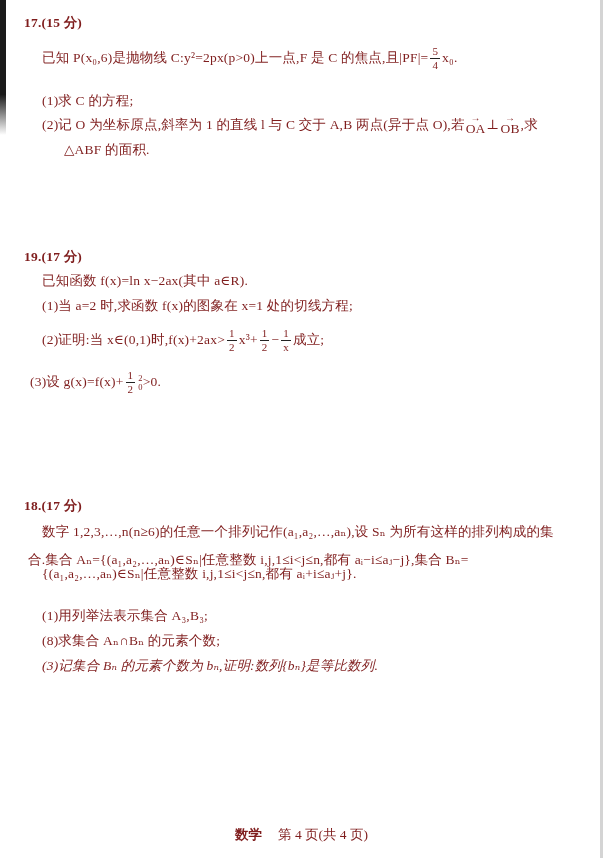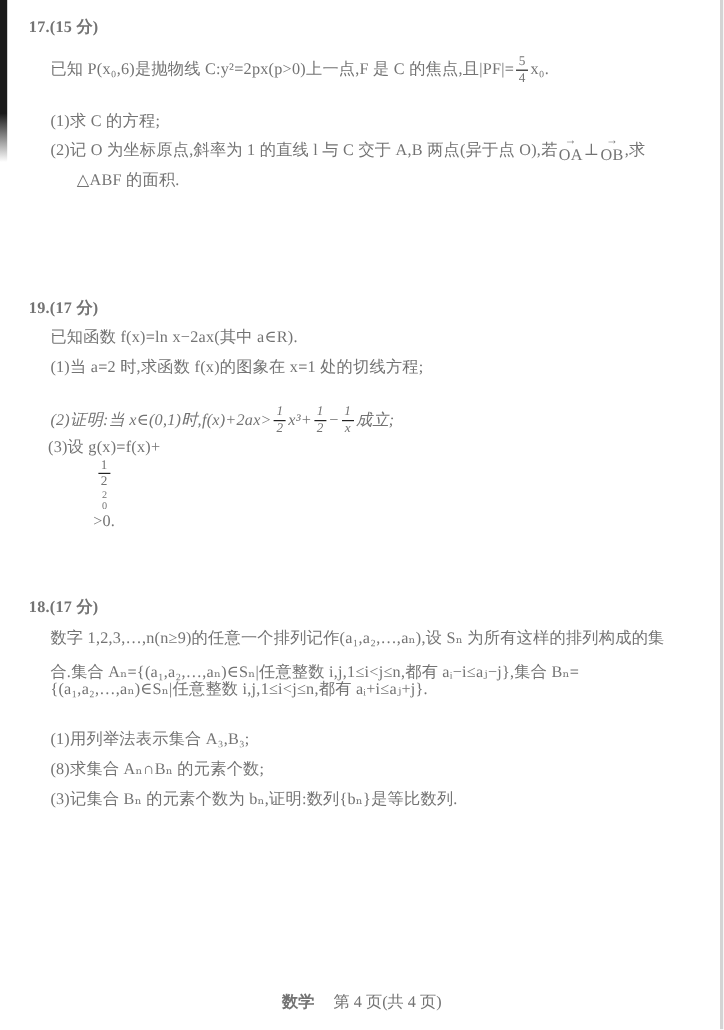--- a/index.html
+++ b/index.html
@@ -2,21 +2,21 @@
 <html><head>
 <meta charset="utf-8">
 <style>
   html,body{margin:0;padding:0;background:#ffffff;}
   .page{
     position:relative;
     width:603px;height:858px;
     background:#ffffff;
     overflow:hidden;
     font-family:"Liberation Serif","DejaVu Serif","DejaVu Sans",serif;
-    color:#737373;
+    color:#7f1d1d;
   }
   .edge-left{
     position:absolute;left:0;top:0;width:6px;height:135px;
     background:linear-gradient(180deg,#1a1a1a 70%,rgba(26,26,26,0) 100%);
   }
   .edge-right{
     position:absolute;right:0;top:0;width:3px;height:858px;
     background:#d4d4d4;
   }
   .line{
@@ -104,74 +104,74 @@
   </div>
 
   <div class="line" style="left:42px;top:272px;">
     <span class="seg">已知函数 f(x)=ln x−2ax(其中 a∈R).</span>
   </div>
 
   <div class="line" style="left:42px;top:297px;">
     <span class="seg">(1)当 a=2 时,求函数 f(x)的图象在 x=1 处的切线方程;</span>
   </div>
 
-  <div class="line" style="left:42px;top:332px;height:36px;font-style:italic;">
+  <div class="line" style="left:42px;top:322px;height:36px;">
     <span class="seg">(2)证明:当 x∈(0,1)时,f(x)+2ax&gt;</span>
     <span class="frac">
       <span class="fnum">1</span>
       <span class="fden">2</span>
     </span>
     <span class="seg">x³+</span>
     <span class="frac">
       <span class="fnum">1</span>
       <span class="fden">2</span>
     </span>
     <span class="seg">−</span>
     <span class="frac">
       <span class="fnum">1</span>
       <span class="fden">x</span>
     </span>
     <span class="seg">成立;</span>
   </div>
 
-  <div class="line" style="left:40px;top:364px;height:36px;flex-direction:column;">
+  <div class="line" style="left:30px;top:364px;height:36px;">
     <span class="seg">(3)设 g(x)=f(x)+</span>
     <span class="frac">
       <span class="fnum">1</span>
       <span class="fden">2</span>
     </span>
     <span class="stack">
       <span>2</span>
       <span>0</span>
     </span>
     <span class="seg">&gt;0.</span>
   </div>
 
   <div class="line qheader" style="left:24px;top:497px;">
     <span class="seg">18.</span>
     <span class="seg">(17 分)</span>
   </div>
 
   <div class="line" style="left:42px;top:523px;">
-    <span class="seg">数字 1,2,3,…,n(n≥9)的任意一个排列记作(a₁,a₂,…,aₙ),设 Sₙ 为所有这样的排列构成的集</span>
+    <span class="seg">数字 1,2,3,…,n(n≥6)的任意一个排列记作(a₁,a₂,…,aₙ),设 Sₙ 为所有这样的排列构成的集</span>
   </div>
-  <div class="line" style="left:42px;top:551px;">
+  <div class="line" style="left:28px;top:551px;">
     <span class="seg">合.集合 Aₙ={(a₁,a₂,…,aₙ)∈Sₙ|任意整数 i,j,1≤i&lt;j≤n,都有 aᵢ−i≤aⱼ−j},集合 Bₙ=</span>
   </div>
   <div class="line" style="left:42px;top:565px;">
     <span class="seg">{(a₁,a₂,…,aₙ)∈Sₙ|任意整数 i,j,1≤i&lt;j≤n,都有 aᵢ+i≤aⱼ+j}.</span>
   </div>
 
   <div class="line" style="left:42px;top:607px;">
     <span class="seg">(1)用列举法表示集合 A₃,B₃;</span>
   </div>
   <div class="line" style="left:42px;top:632px;">
     <span class="seg">(8)求集合 Aₙ∩Bₙ 的元素个数;</span>
   </div>
-  <div class="line" style="left:42px;top:657px;">
+  <div class="line" style="left:42px;top:657px;font-style:italic;">
     <span class="seg">(3)记集合 Bₙ 的元素个数为 bₙ,证明:数列{bₙ}是等比数列.</span>
   </div>
 
   <div class="footer">
     <span class="subject">数学</span>
     <span class="pageinfo">第 4 页(共 4 页)</span>
   </div>
 
 </div>
 

